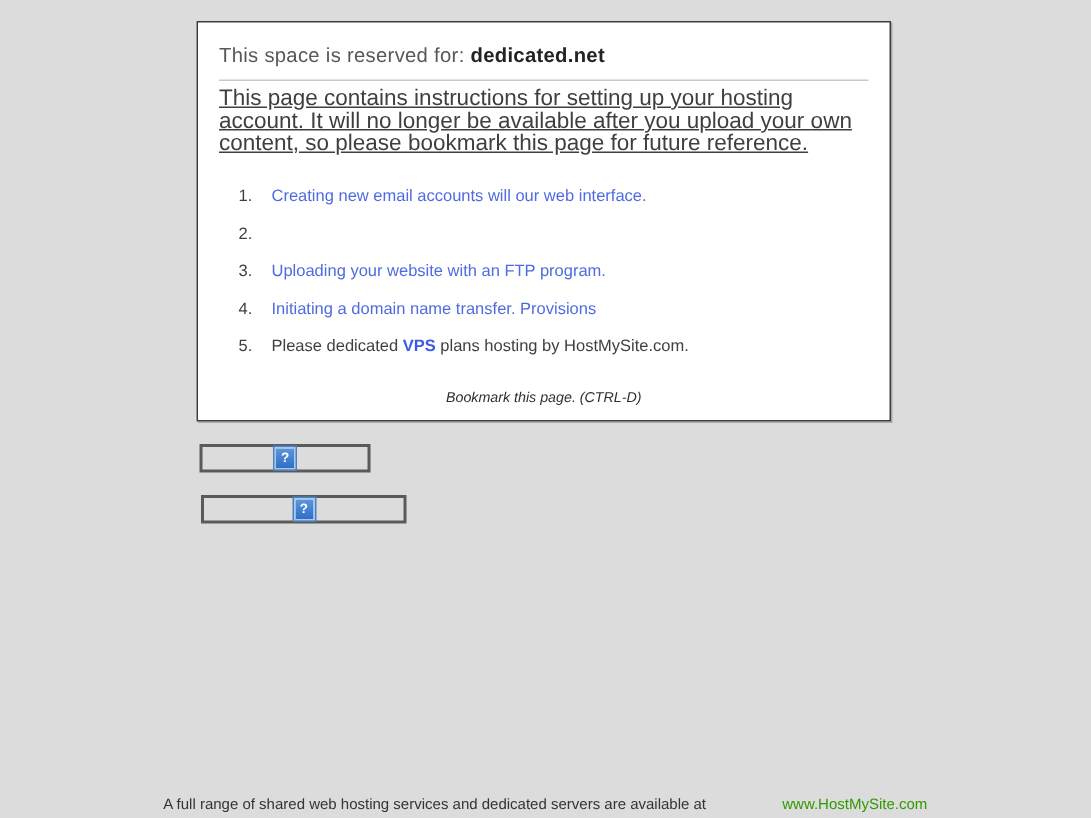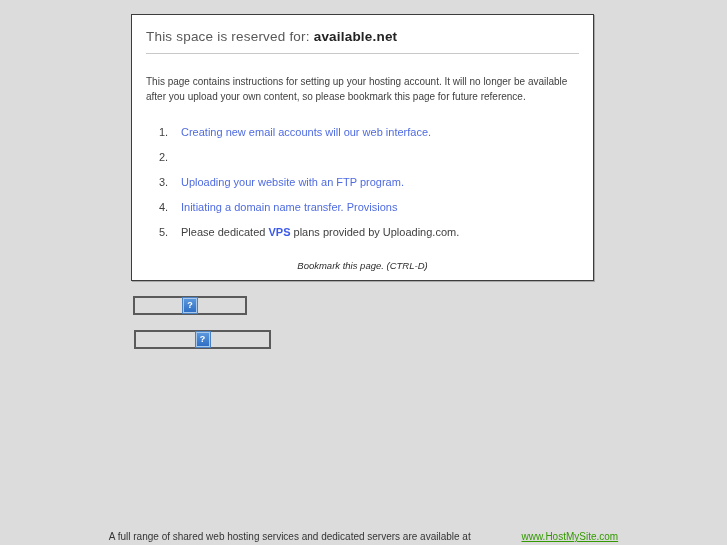--- a/index.html
+++ b/index.html
@@ -33,24 +33,25 @@
   .page-title .domain {
     font-weight: bold;
     color: #232323;
   }
   .title-divider {
     border: none;
     border-top: 1px solid #c9c9c9;
     margin: 9px 0 0 0;
   }
   .intro {
-    margin-top: 20px;
-    font-size: 10px;
+    margin-top: 4px;
+    font-size: 15px;
     line-height: 15px;
     color: #3f3f3f;
+    text-decoration: underline;
   }
   ol.instructions {
     list-style: none;
     margin: 21px 0 0 13px;
   }
   ol.instructions li {
     display: flex;
     font-size: 11px;
     line-height: 15px;
     margin-bottom: 10px;
@@ -115,33 +116,32 @@
   .footer {
     position: absolute;
     left: 0; bottom: 3px;
     width: 100%;
     text-align: center;
     font-size: 10px;
     color: #343434;
   }
   a.green-link {
     color: #339900;
-    text-decoration: underline;
     cursor: pointer;
     padding-left: 48px;
   }
 </style>
 </head>
 <body>
 
 <div class="page">
 
   <div class="notice-box">
     <div class="page-title">
-      <span>This space is reserved for: </span><span class="domain">available.net</span>
+      <span>This space is reserved for: </span><span class="domain">dedicated.net</span>
     </div>
     <hr class="title-divider">
 
     <p class="intro">This page contains instructions for setting up your hosting account. It will no longer be available after you upload your own content, so please bookmark this page for future reference.</p>
 
     <ol class="instructions">
       <li>
         <span class="num">1.</span>
         <a class="blue-link">Creating new email accounts will our web interface.</a>
       </li>
@@ -151,21 +151,21 @@
       <li>
         <span class="num">3.</span>
         <a class="blue-link">Uploading your website with an FTP program.</a>
       </li>
       <li>
         <span class="num">4.</span>
         <a class="blue-link">Initiating a domain name transfer. Provisions</a>
       </li>
       <li>
         <span class="num">5.</span>
-        <span><span>Please dedicated </span><a class="vps-link">VPS</a><span> plans provided by Uploading.com.</span></span>
+        <span><span>Please dedicated </span><a class="vps-link">VPS</a><span> plans hosting by HostMySite.com.</span></span>
       </li>
     </ol>
 
     <div class="bookmark-note">Bookmark this page. (CTRL-D)</div>
   </div>
 
   <div class="img-frame img-frame-1">
     <span class="broken-icon">?</span>
   </div>
 

